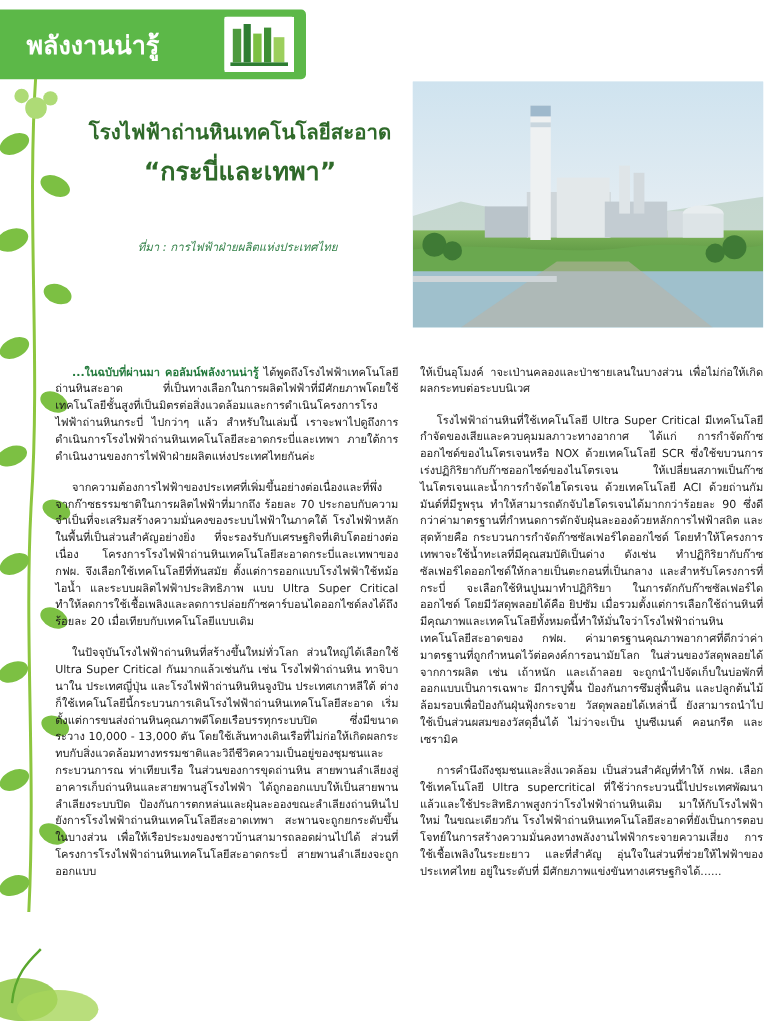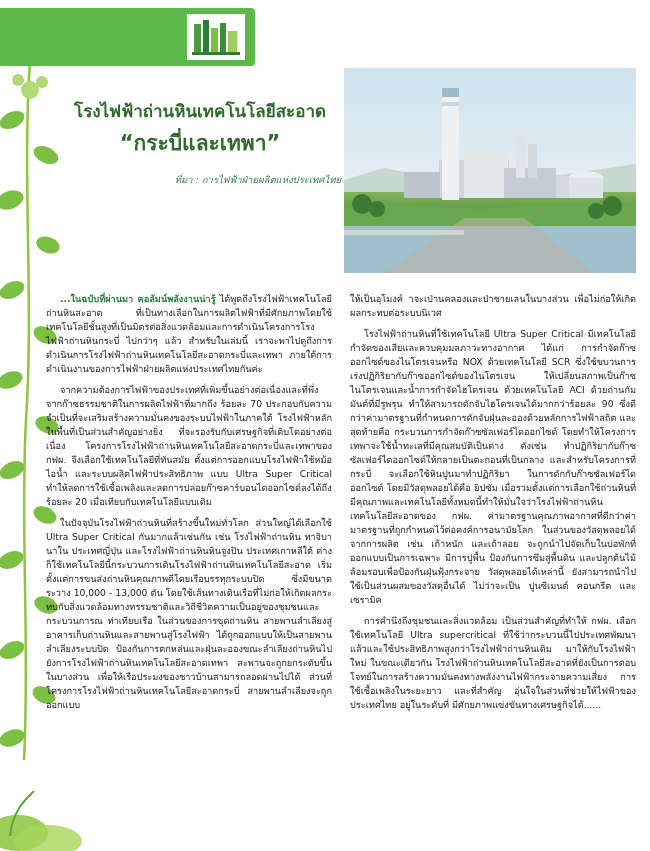--- a/index.html
+++ b/index.html
@@ -73,22 +73,22 @@
     font-weight: bold;
     line-height: 1.4;
   }
   .doc-subtitle {
     color: #2f6a2a;
     font-size: 21px;
     font-weight: bold;
     margin-top: 2px;
   }
   .source-block {
-    margin-top: 14px;
-    text-align: right;
+    margin-top: 41px;
+    text-align: center;
     padding-right: 4px;
   }
   .source-line {
     color: #35824a;
     font-size: 9.5px;
     font-style: italic;
     line-height: 1.5;
   }
   .source-url { color: #35824a; }
 
@@ -115,21 +115,21 @@
     gap: 18px;
     z-index: 4;
   }
   .col {
     width: 286px;
     font-size: 9.2px;
     line-height: 1.52;
     color: #1a1a1a;
     text-align: justify;
   }
-  .col p { margin: 0 0 7px 0; }
+  .col p { margin: 12px 0 7px 0; }
   .col p.indent { text-indent: 14px; }
   .lead {
     color: #237a3c;
     font-weight: bold;
   }
 </style>
 </head>
 <body>
 
 <div class="page">
@@ -160,20 +160,21 @@
     </g>
   </svg>
 
   <svg style="position:absolute;left:0;bottom:0;width:120px;height:110px;z-index:1" viewBox="0 0 120 110">
     <ellipse cx="18" cy="92" rx="30" ry="18" fill="#8cc63f" opacity="0.85"></ellipse>
     <ellipse cx="48" cy="100" rx="34" ry="16" fill="#a7d65b" opacity="0.8"></ellipse>
     <path d="M10 95 C12 70 26 58 34 50" stroke="#5aa72e" stroke-width="2" fill="none"></path>
   </svg>
 
   <div class="header">
+    <span class="header-title">พลังงานน่ารู้</span>
     <span class="header-books">
       <svg width="58" height="46" viewBox="0 0 58 46">
         <rect x="0" y="0" width="58" height="46" fill="#ffffff"></rect>
         <rect x="7" y="10" width="7" height="28" fill="#4e9a3e"></rect>
         <rect x="16" y="6" width="6" height="32" fill="#2e7d32"></rect>
         <rect x="24" y="14" width="7" height="24" fill="#7cc043"></rect>
         <rect x="33" y="9" width="6" height="29" fill="#3f8f35"></rect>
         <rect x="41" y="17" width="9" height="21" fill="#9ccf5d"></rect>
         <rect x="5" y="38" width="48" height="3" fill="#2e7d32"></rect>
       </svg>

